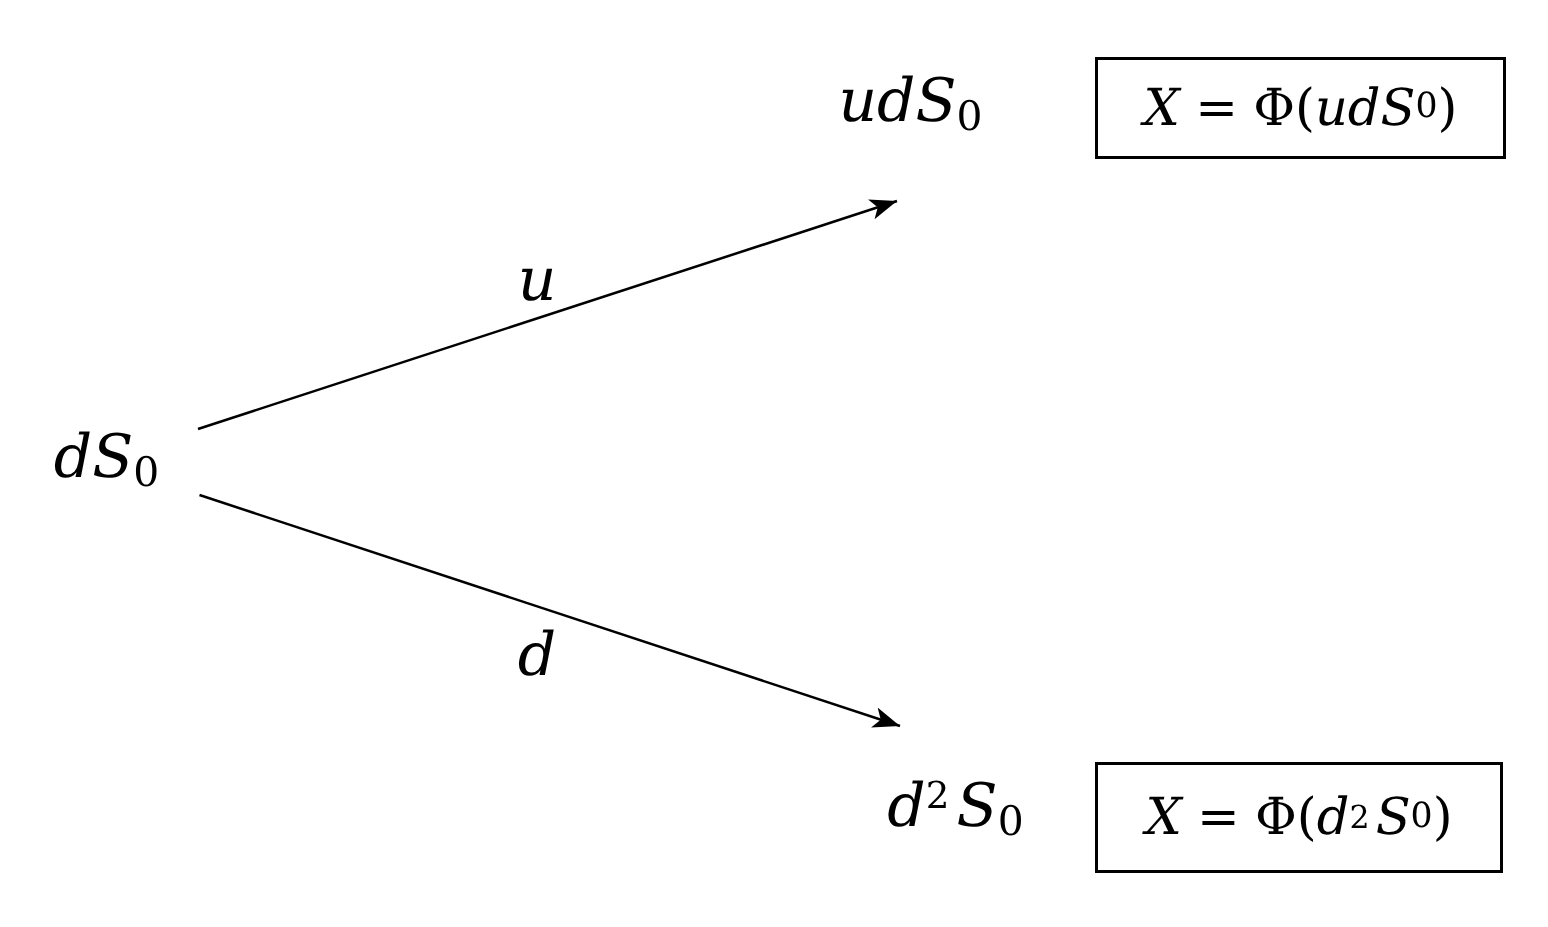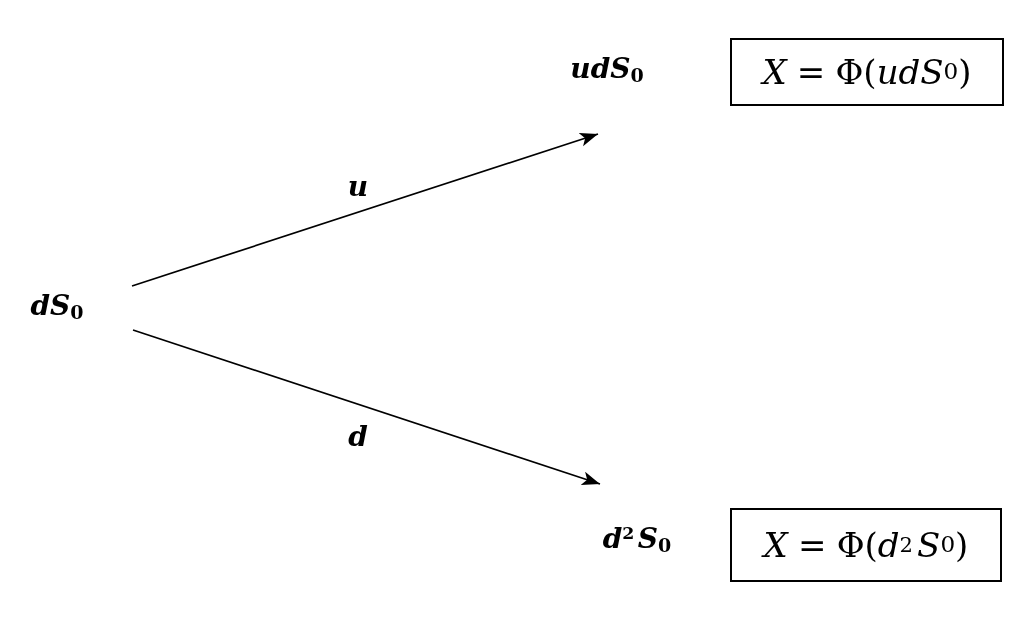--- a/index.html
+++ b/index.html
@@ -17,24 +17,23 @@
     color: #000000;
   }
   .edges {
     position: absolute;
     left: 0;
     top: 0;
   }
   .mlabel {
     position: absolute;
     transform: translate(-50%, -50%);
-    font-size: 28px;
+    font-size: 40px;
     line-height: 1;
     white-space: nowrap;
-    font-weight: bold;
   }
   .it { font-style: italic; }
   .up { font-style: normal; }
   .sb {
     font-style: normal;
     font-size: 0.68em;
     vertical-align: -0.22em;
   }
   .sp {
     font-style: normal;
@@ -64,21 +63,21 @@
   <svg class="edges" width="1032" height="618" viewBox="0 0 1032 618">
     <defs>
       <marker id="arrowhead" markerUnits="userSpaceOnUse" markerWidth="22" markerHeight="16" refX="18" refY="7" orient="auto">
         <path d="M0,0 L18,7 L0,14 L4.5,7 Z" fill="#000000"></path>
       </marker>
     </defs>
     <line x1="132" y1="286" x2="598" y2="134" stroke="#000000" stroke-width="1.7" marker-end="url(#arrowhead)"></line>
     <line x1="133" y1="330" x2="600" y2="484" stroke="#000000" stroke-width="1.7" marker-end="url(#arrowhead)"></line>
   </svg>
 
-  <div class="mlabel" style="left:57px; top:307px;text-align:right;">
+  <div class="mlabel" style="left:71px; top:307px;text-align:right;">
     <span class="it">dS</span><span class="sb">0</span>
   </div>
 
   <div class="mlabel it" style="left:358px; top:187px;">u</div>
 
   <div class="mlabel it" style="left:358px; top:437px;">d</div>
 
   <div class="mlabel" style="left:607px; top:70px;">
     <span class="it">udS</span><span class="sb">0</span>
   </div>

